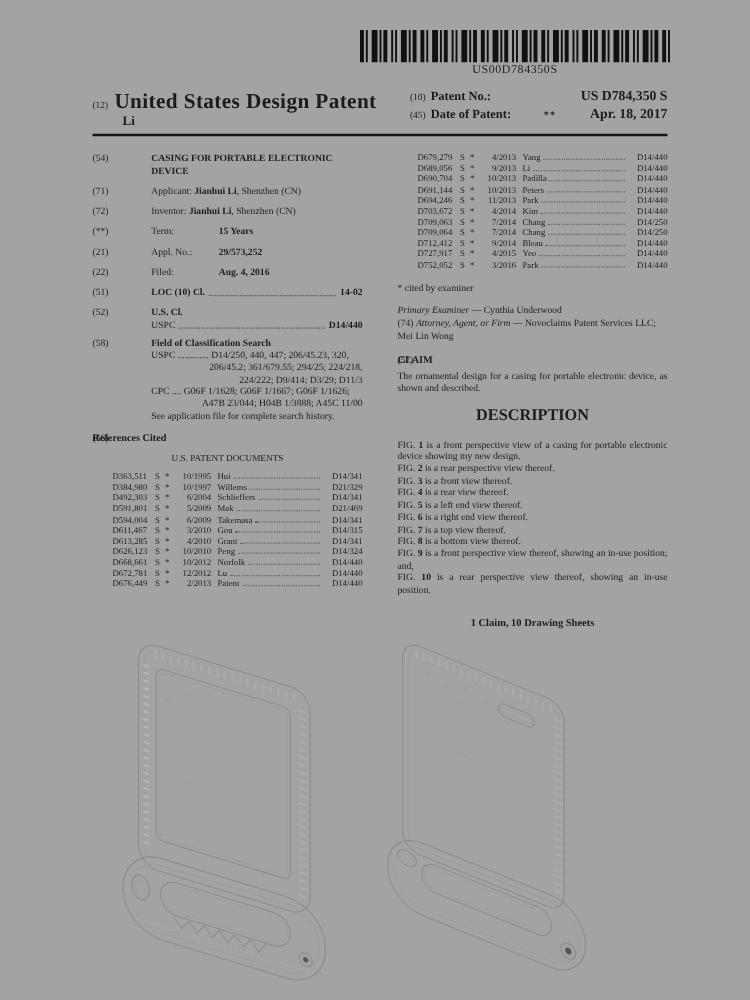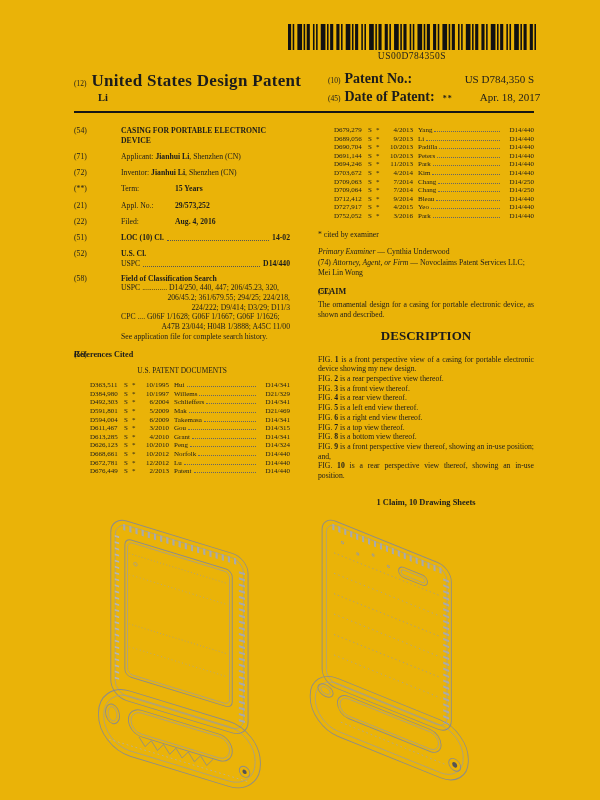--- a/index.html
+++ b/index.html
@@ -1,35 +1,35 @@
 <!DOCTYPE html>
 <html><head>
 <meta charset="utf-8">
 <style>
   html,body{margin:0;padding:0;background:#e8e8e8;}
   .page{
-    position:relative;width:600px;height:800px;margin:0 auto;background:#eab308;
+    position:relative;width:600px;height:800px;margin:0 auto;background:#a3a3a3;
     font-family:"Liberation Serif","DejaVu Serif",serif;color:#1c1c1c;overflow:hidden;
   }
   
   .barcode-wrap{width:248px;margin:24px 64px 0 auto;text-align:center;}
   .barcode-wrap svg{display:block;width:100%;height:26px;}
   .barcode-text{font-size:9.5px;letter-spacing:0.5px;margin-top:1px;}
   
   .hdr{display:flex;justify-content:space-between;align-items:flex-start;margin:10px 66px 0 74px;}
   .hdr-left{flex:1;}
   .hdr-title-line{display:flex;align-items:baseline;gap:5px;}
   .tag-sm{font-size:7.5px;white-space:nowrap;}
   .hdr-title{font-size:17px;font-weight:bold;letter-spacing:0.3px;white-space:nowrap;}
   .hdr-inventor{font-size:10.5px;font-weight:bold;margin-left:24px;margin-top:1px;}
   .hdr-right{width:206px;flex:none;}
   .hdr-right .line{display:flex;align-items:baseline;gap:4px;margin-bottom:2px;}
-  .hdr-lbl{font-weight:bold;font-size:14px;white-space:nowrap;}
+  .hdr-lbl{font-weight:bold;font-size:10px;white-space:nowrap;}
   .hdr-spacer{flex:1;}
-  .hdr-val{font-weight:normal;font-size:11px;white-space:nowrap;margin-left:20px;}
+  .hdr-val{font-weight:bold;font-size:11px;white-space:nowrap;margin-left:20px;}
   .hdr-note{font-weight:bold;font-size:8px;letter-spacing:1px;margin-right:3px;}
   .rule{border-top:2.4px solid #161616;margin:4px 66px 0 74px;}
   
   .columns{display:flex;gap:28px;margin:13px 66px 0 74px;height:376px;font-size:7.7px;line-height:1.26;}
   .col{flex:1;min-width:0;}
   .row{display:flex;margin-bottom:6.5px;}
   .tag{width:47px;flex:none;}
   .val{flex:1;min-width:0;}
   .bold{font-weight:bold;}
   .iti{font-style:italic;}

